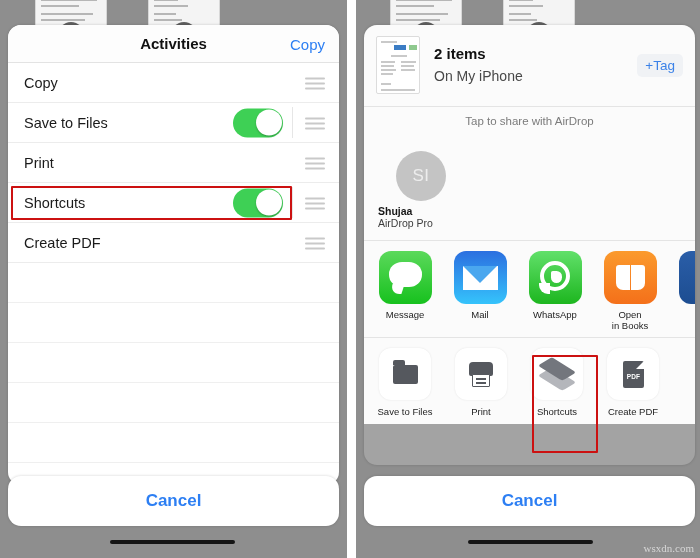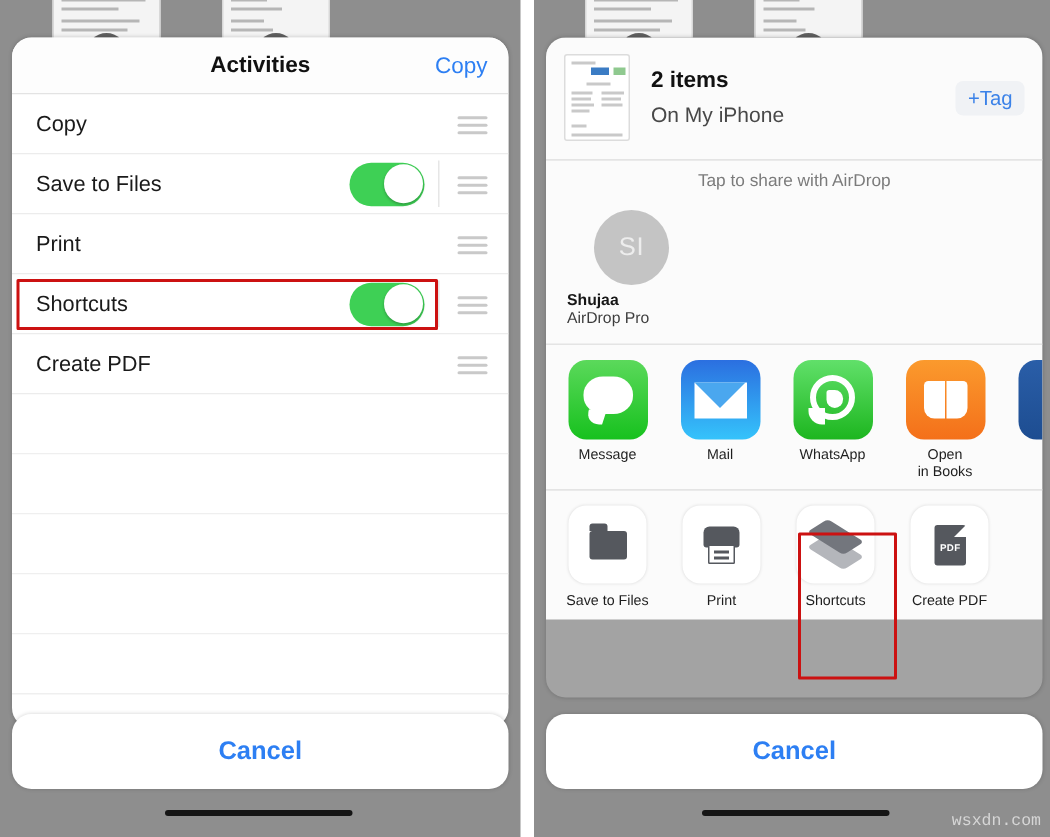--- a/index.html
+++ b/index.html
@@ -119,21 +119,21 @@
 
   .share-meta { flex: 1 1 auto; padding-left: 14px; }
   .share-count { font-size: 15px; font-weight: bold; color: #111; line-height: 20px; }
   .share-loc { font-size: 14px; color: #484848; line-height: 20px; margin-top: 2px; }
   .tag-btn {
     flex: 0 0 auto; font-size: 13.5px; color: #3b82e8;
     background: #f0f2f5; border-radius: 5px; padding: 4px 8px;
   }
 
   .airdrop-sec { padding: 8px 0 10px 0; background:#fbfbfb; border-bottom: 1px solid #e4e4e4; }
-  .airdrop-hint { text-align: center; font-size: 11.5px; color: #7b7b7b; margin-bottom: 13px; }
+  .airdrop-hint { text-align: center; font-size: 11.5px; color: #7b7b7b; margin-bottom: 24px; }
   .airdrop-user { width: 86px; margin-left: 14px; text-align: left; }
   .avatar {
     width: 50px; height: 50px; border-radius: 50%; background: #c4c4c4; margin: 0 auto;
     display:flex; align-items:center; justify-content:center;
     color:#ededed; font-size:17px; letter-spacing: 0.5px;
   }
   .ad-name { font-size: 10.5px; font-weight: bold; color: #161616; margin-top: 4px; }
   .ad-dev  { font-size: 10.5px; color: #3d3d3d; line-height: 13px; }
 
   .apps-row { display: flex; padding: 10px 0 6px 12px; gap: 17px; background:#fbfbfb;
@@ -217,21 +217,21 @@
     content:""; position:absolute; right:0; top:0; width:0; height:0;
     border-left:8px solid transparent; border-bottom:8px solid #fff;
   }
   .gl-pdf-text {
     position:absolute; left:16px; top:25px; width:21px; text-align:center;
     color:#fff; font-size:6.5px; font-weight:bold; letter-spacing:0.2px;
   }
 
   .watermark {
     position:absolute; right:6px; bottom:4px;
-    font-size:11px; color:#d6d6d6; font-family:Liberation Mono, monospace;
+    font-size:11px; color:#d6d6d6; font-family:Liberation Serif, serif;
   }
 </style>
 </head>
 <body>
 
 <div id="root">
 
   <div class="backdrop">
     <div class="doc-thumb" style="left:35px;">
 

